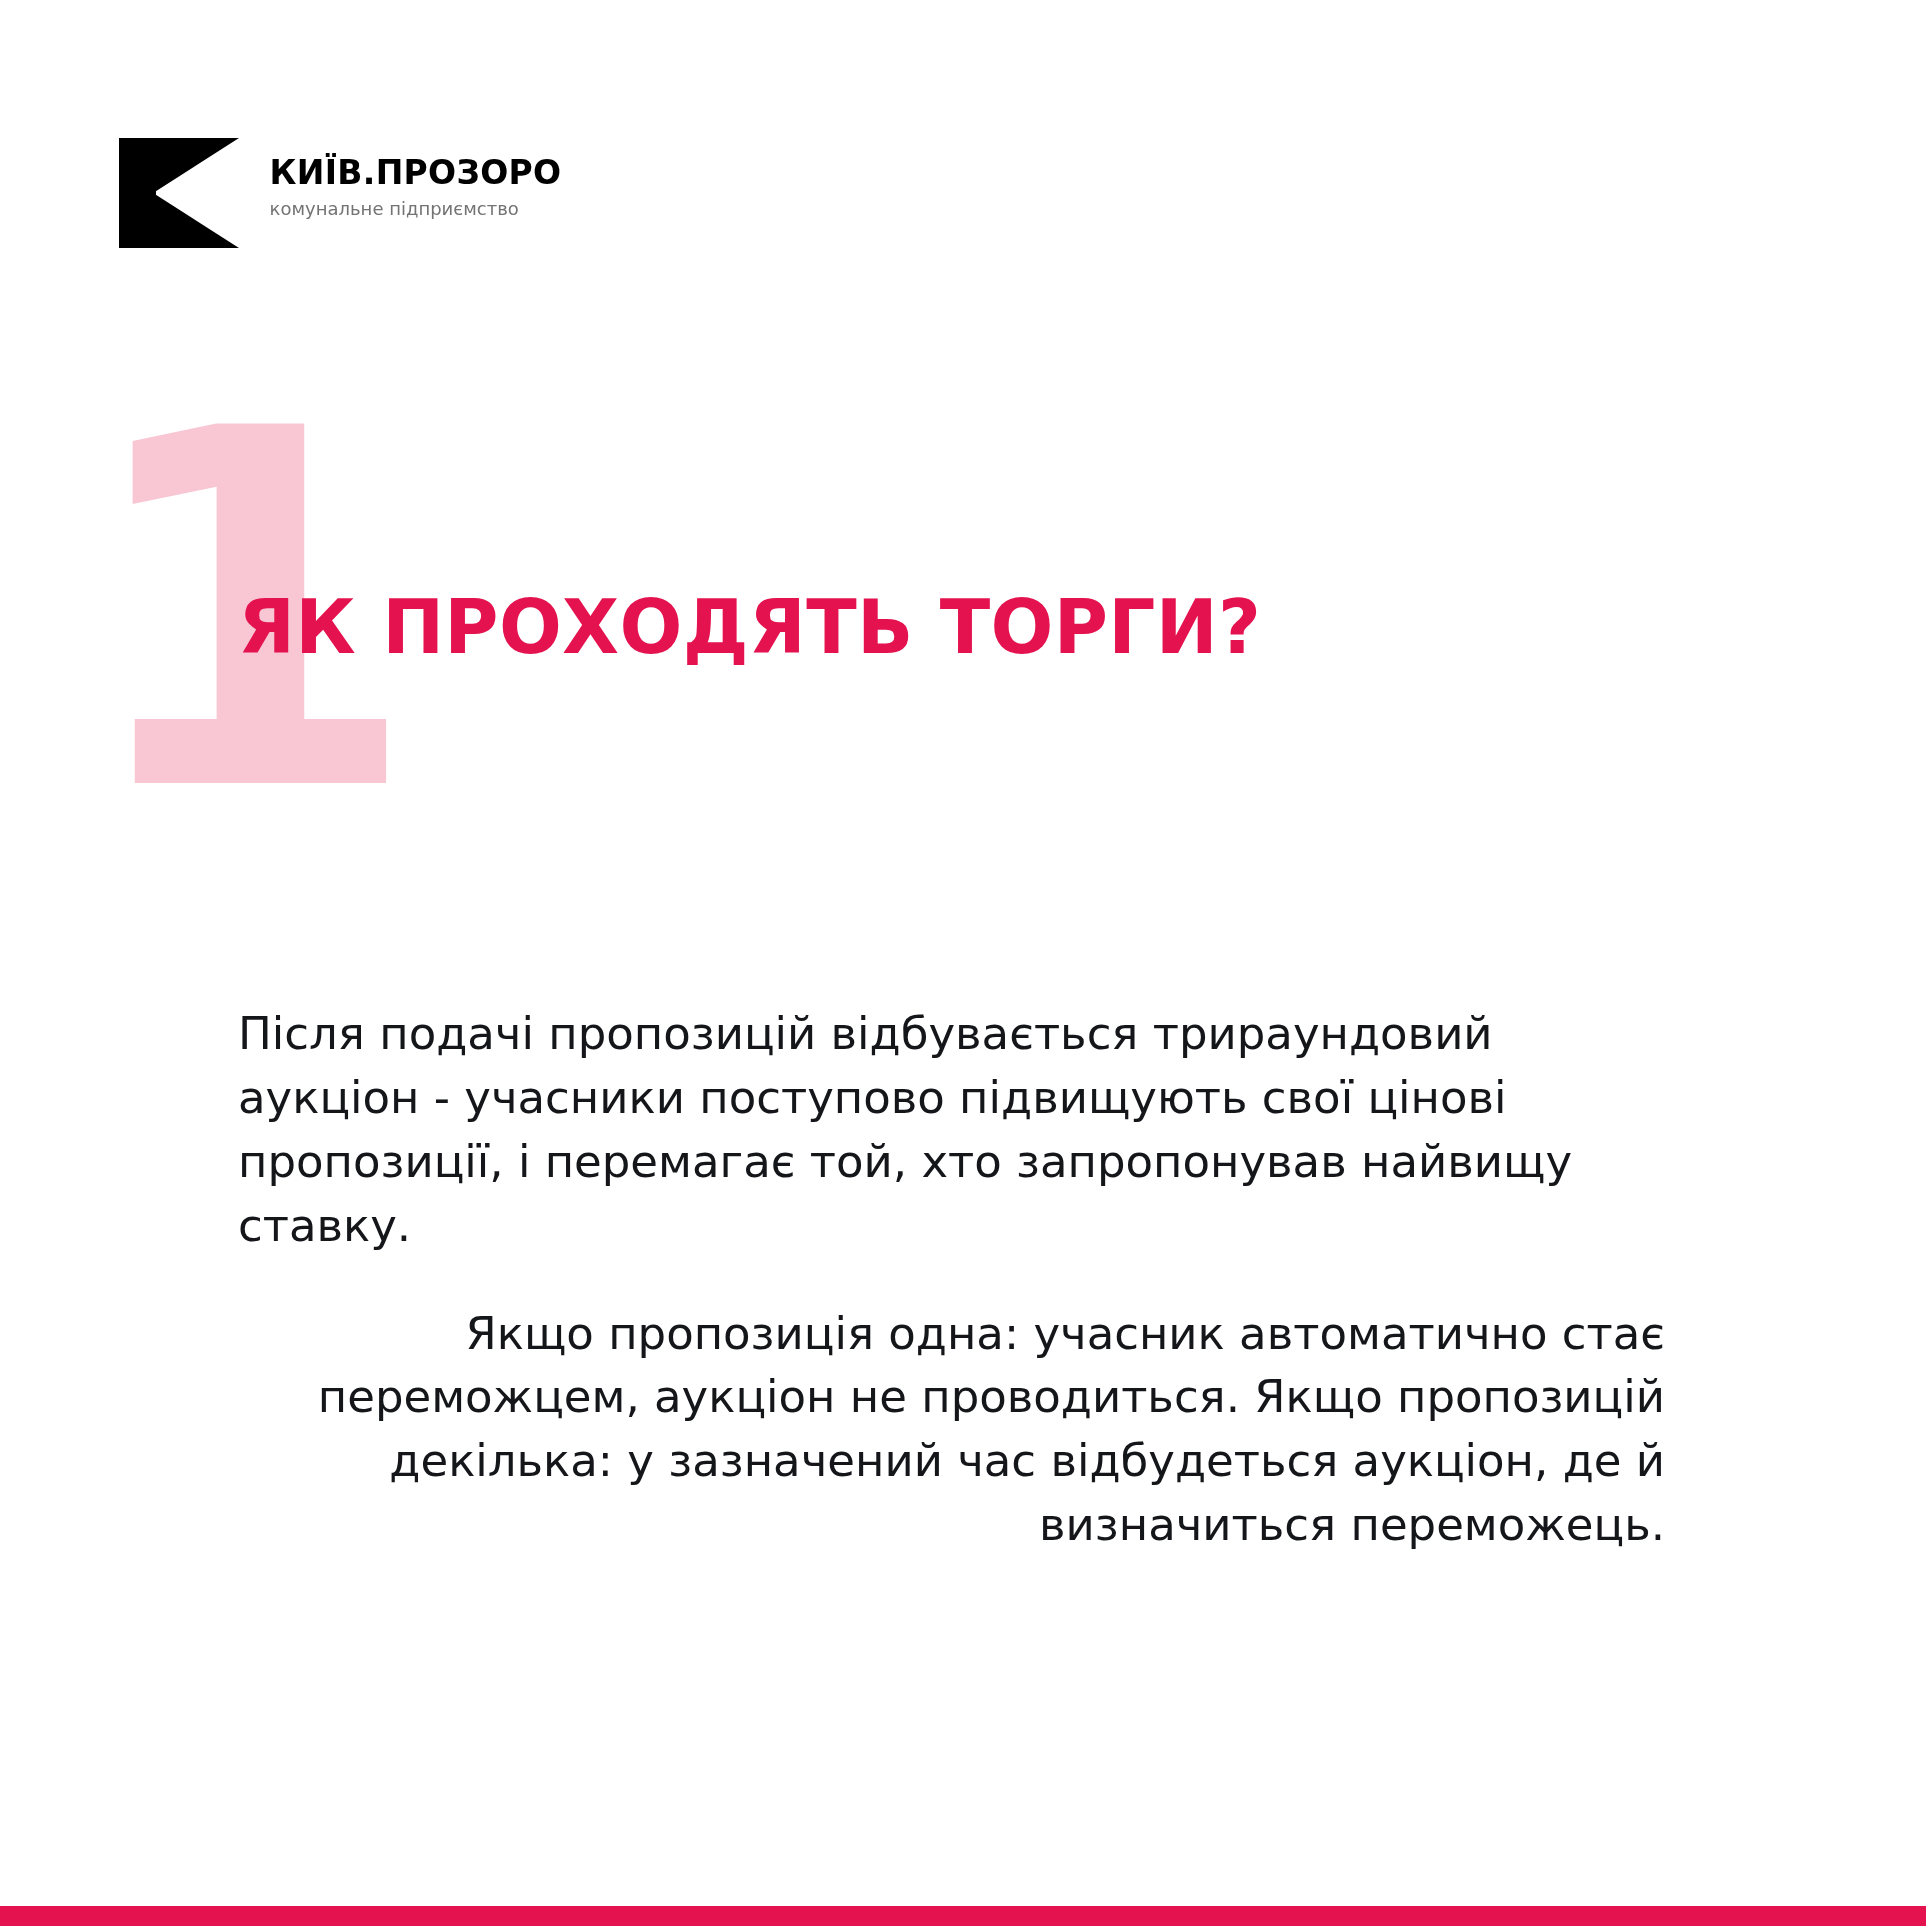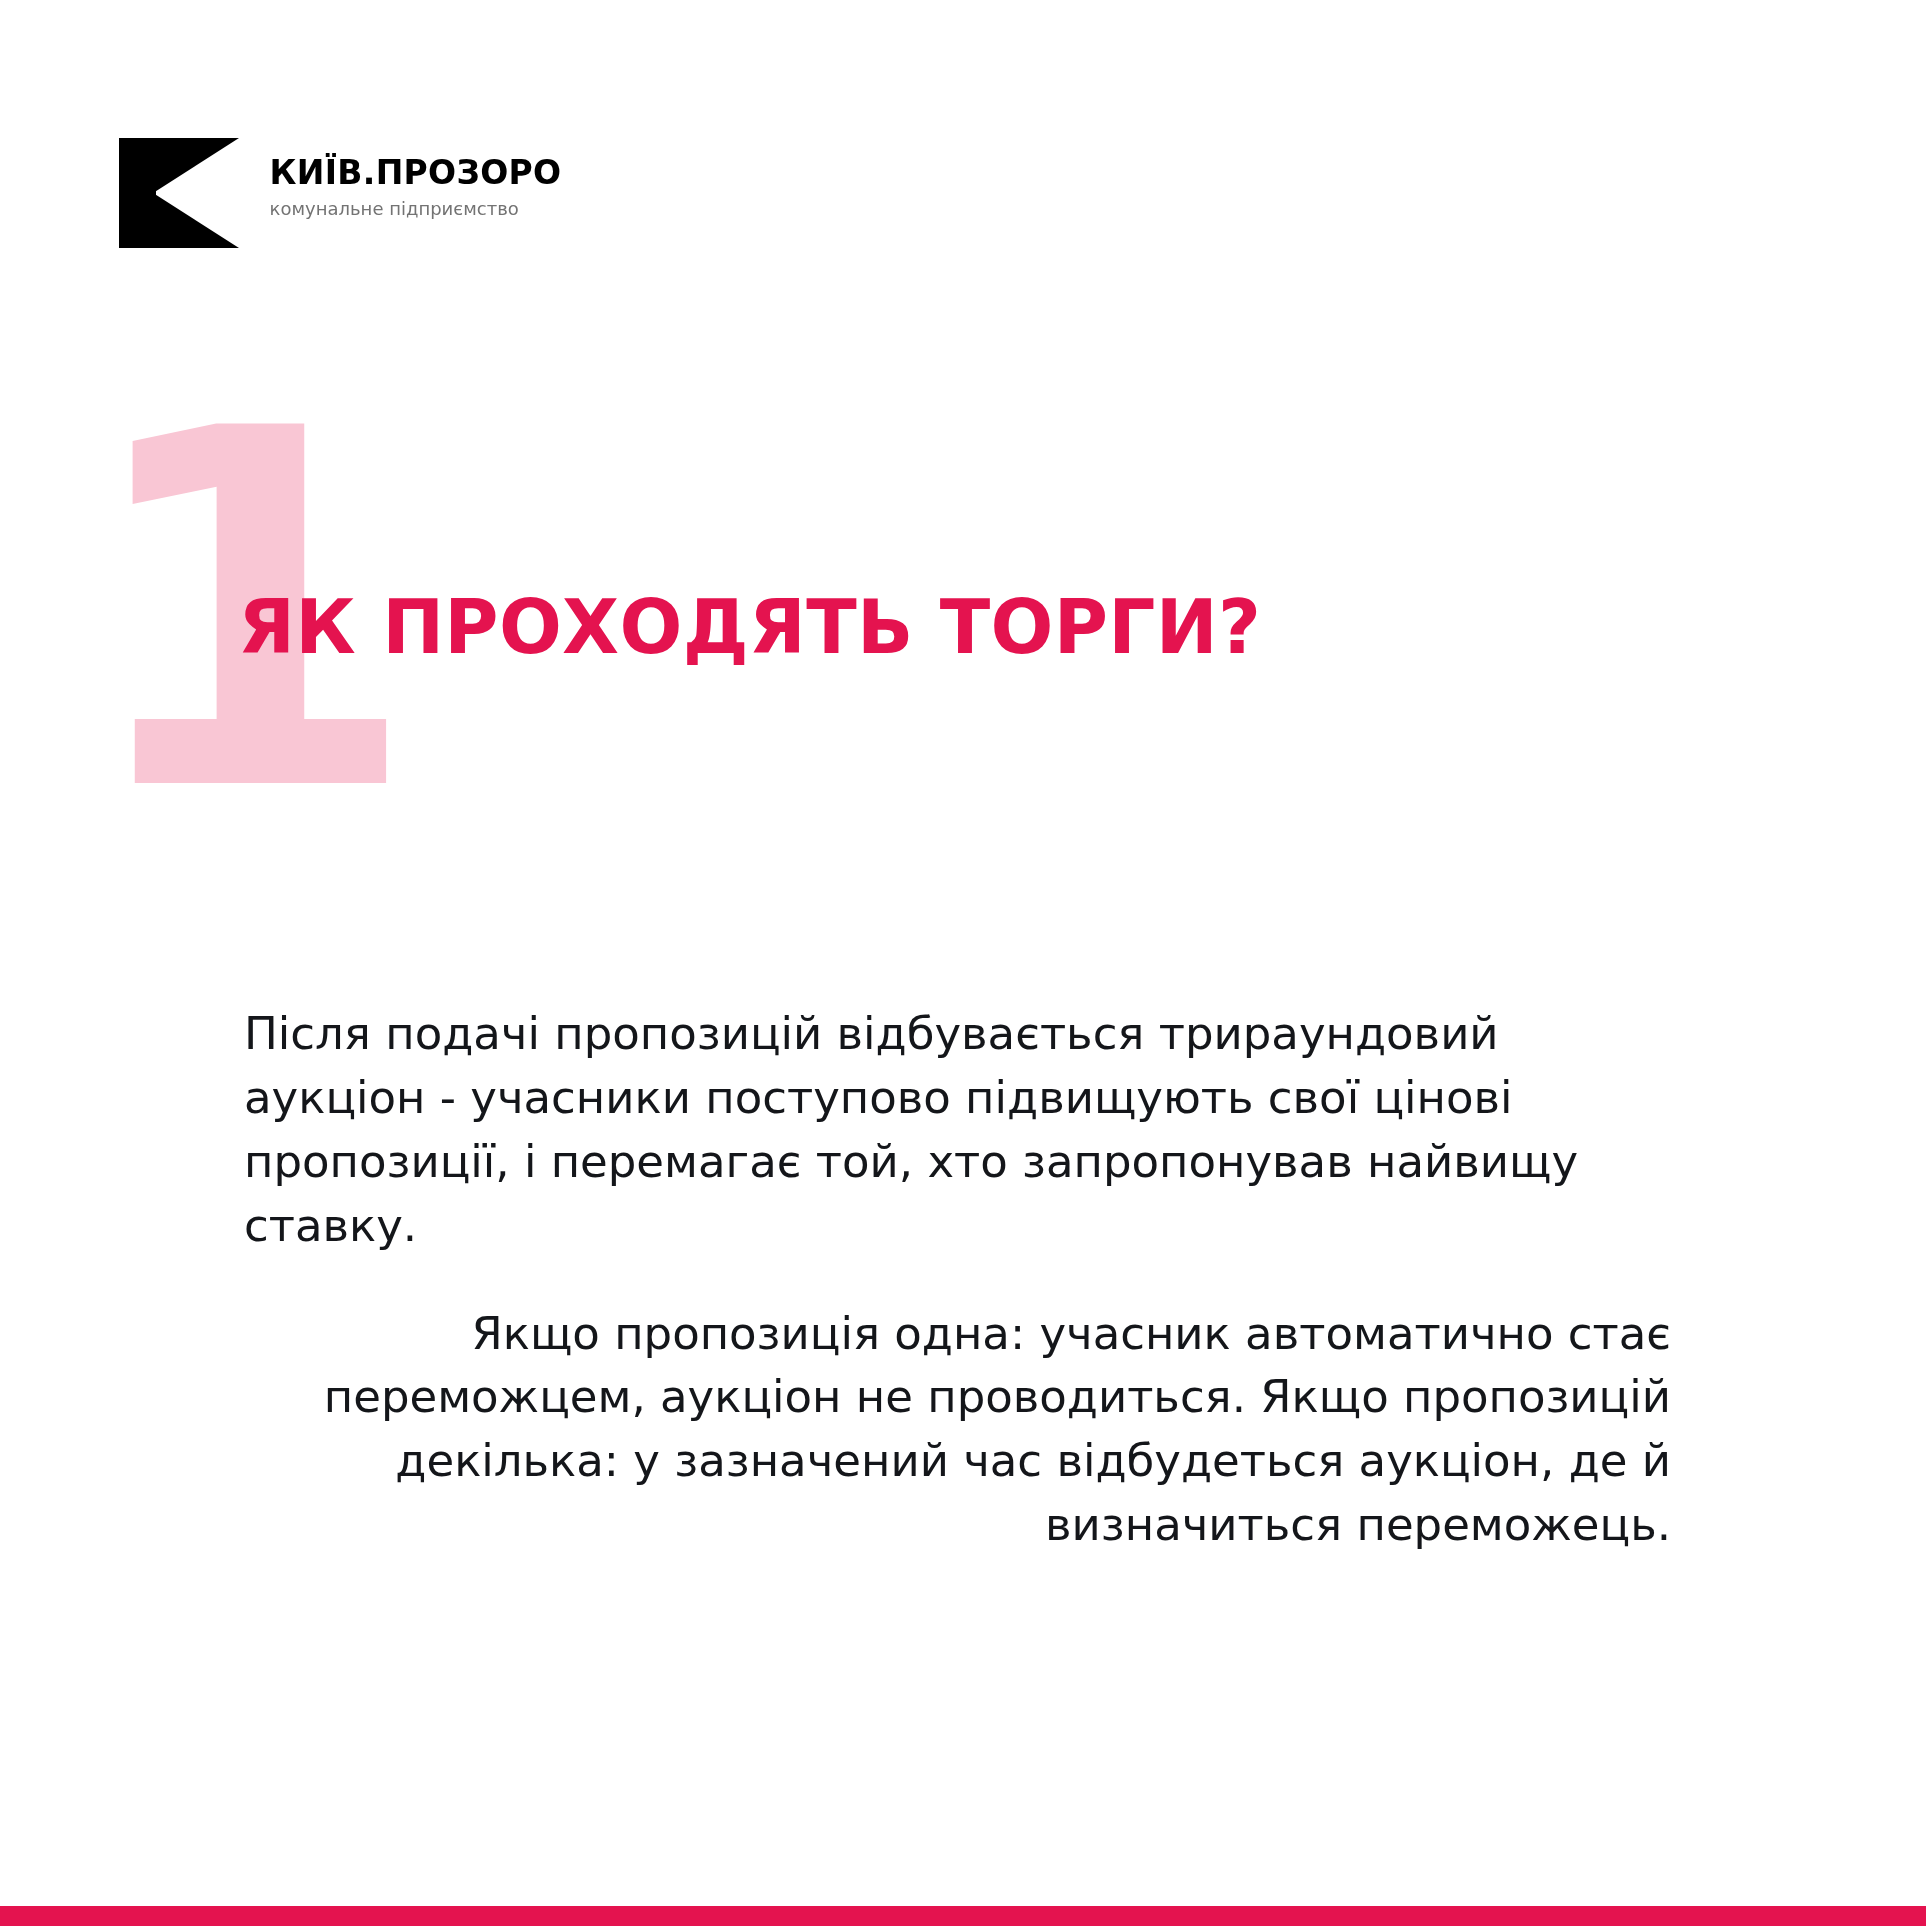--- a/index.html
+++ b/index.html
@@ -108,21 +108,21 @@
     font-weight: 700;
     font-size: 74px;
     line-height: 1.16;
     color: #e4134f;
     letter-spacing: 0.3px;
   }
 
   
   .body-copy {
     position: absolute;
-    left: 244px;
+    left: 238px;
     top: 1002px;
     width: 1427px;
     font-family: "DejaVu Sans", sans-serif;
     font-weight: 400;
     font-size: 45px;
     line-height: 1.42;
     color: #14161a;
   }
   .body-copy p {
     margin: 0 0 44px 0;

